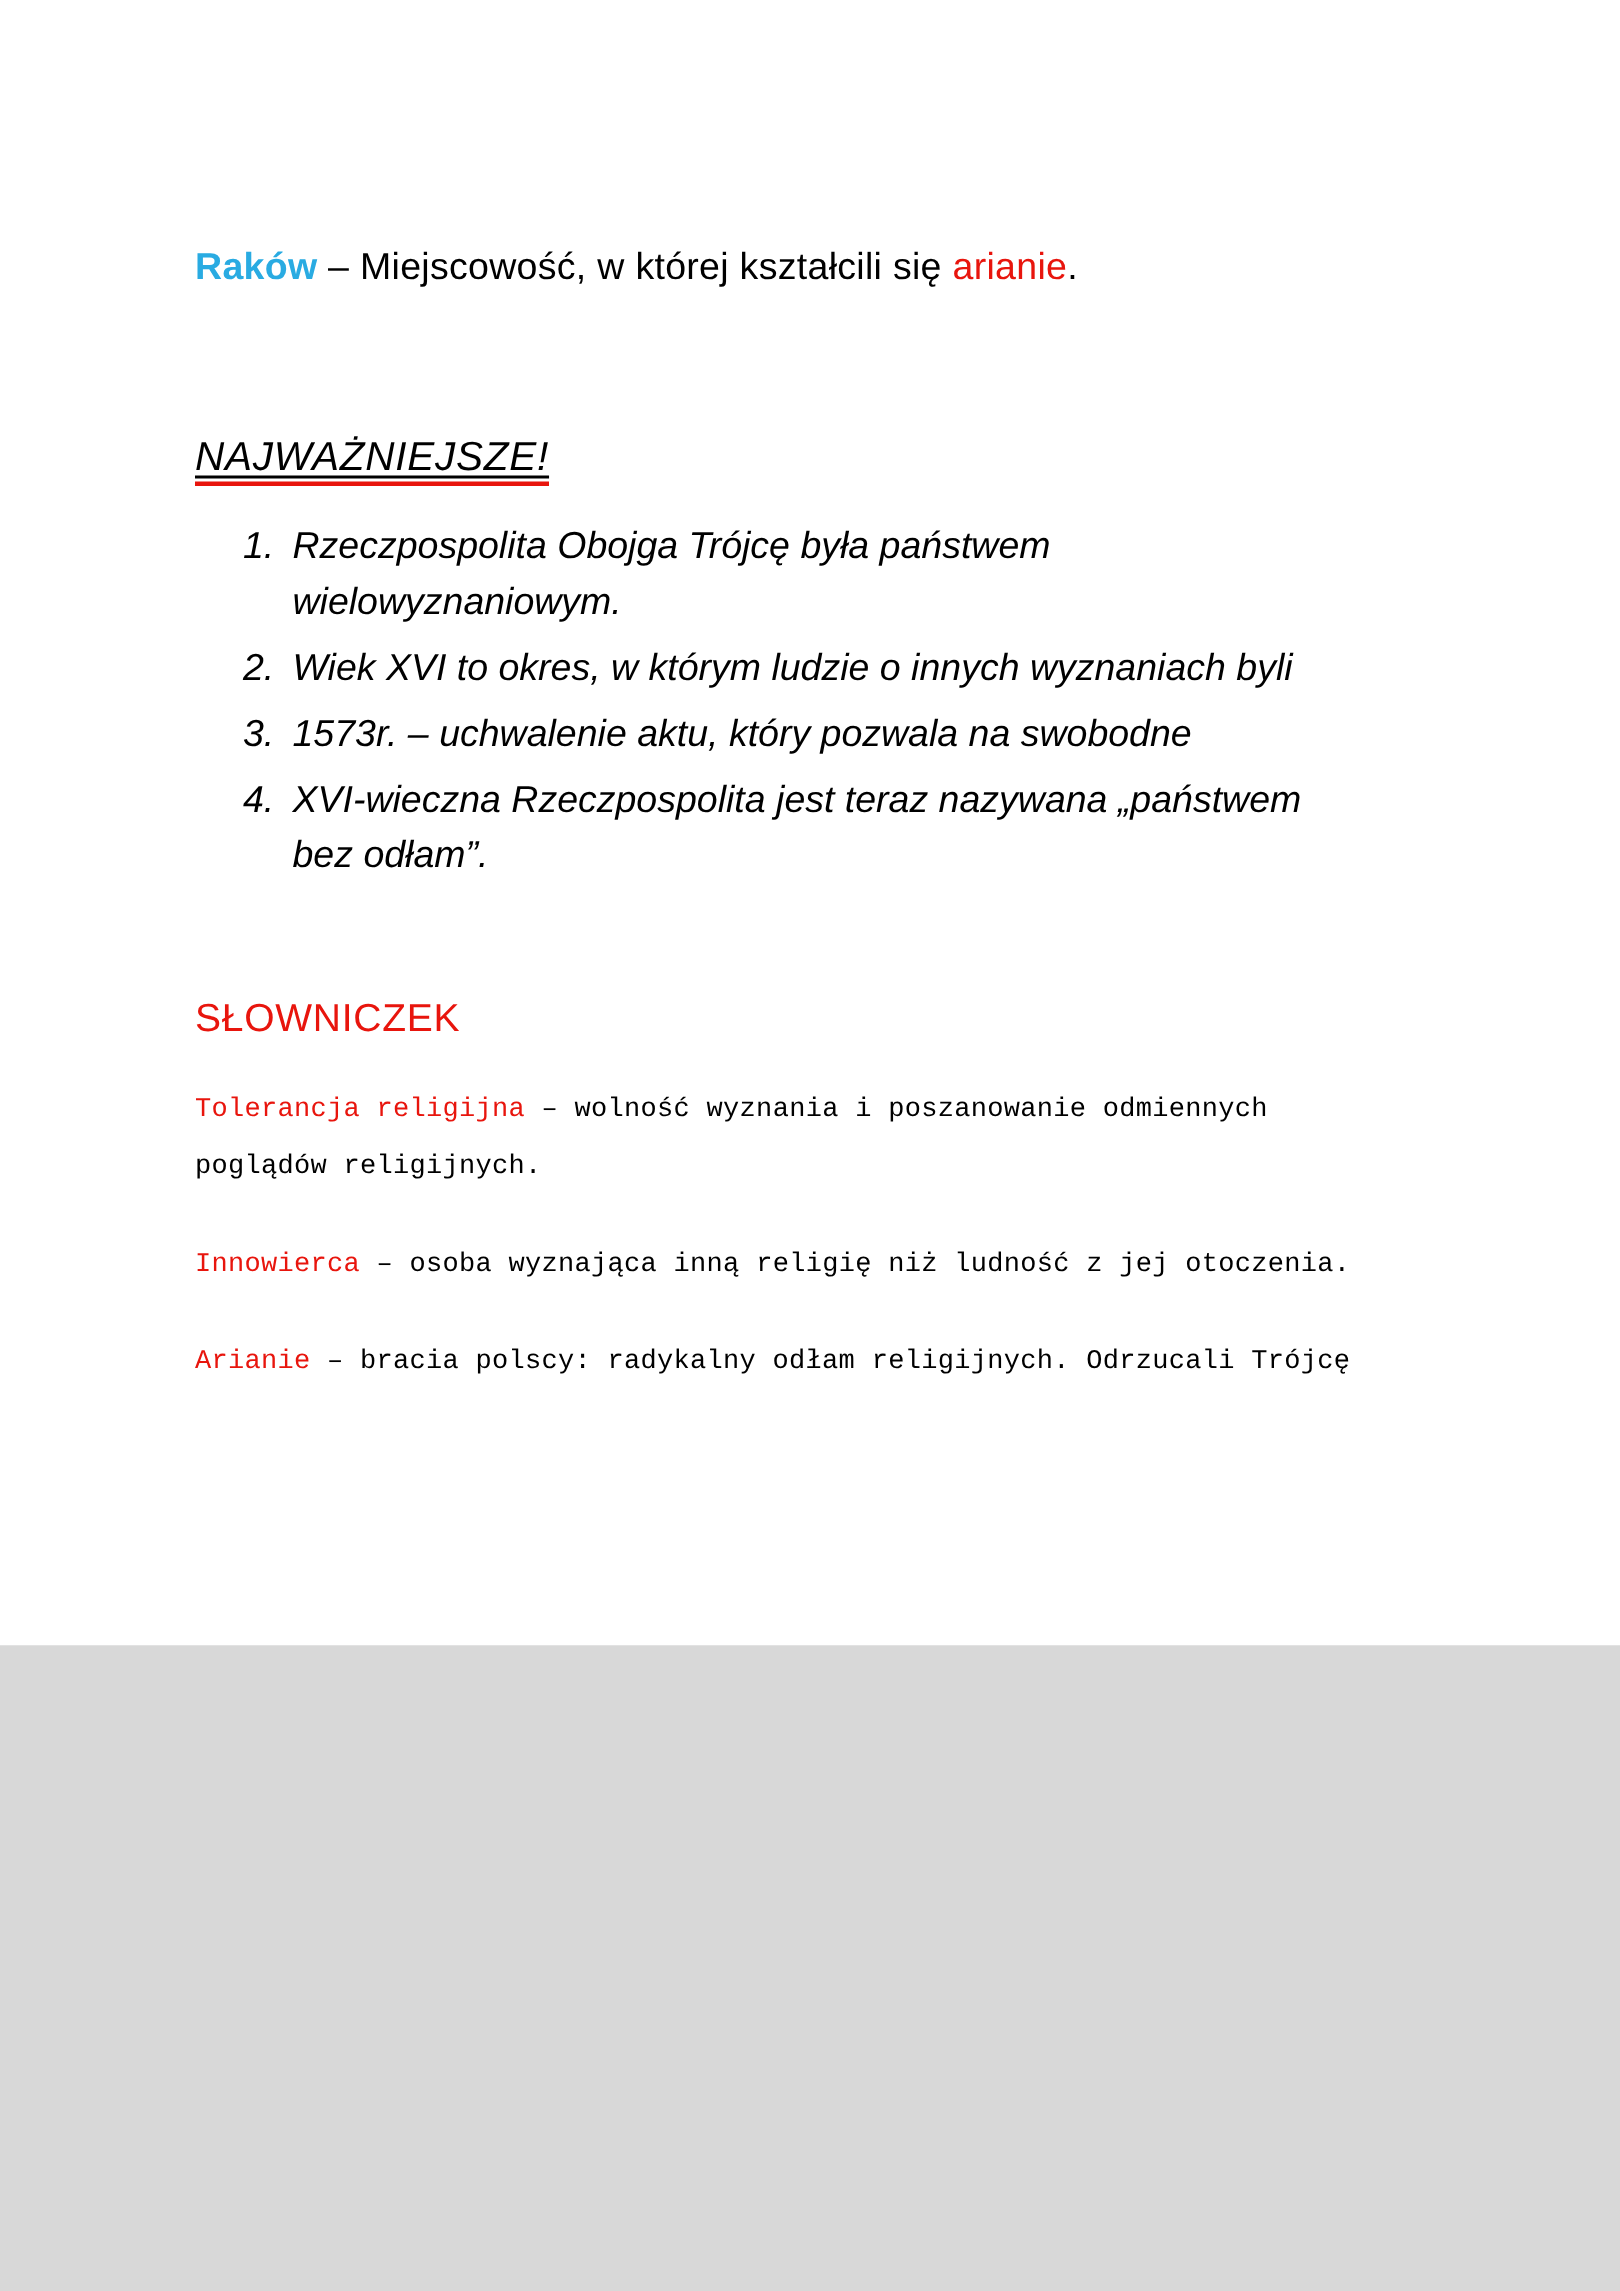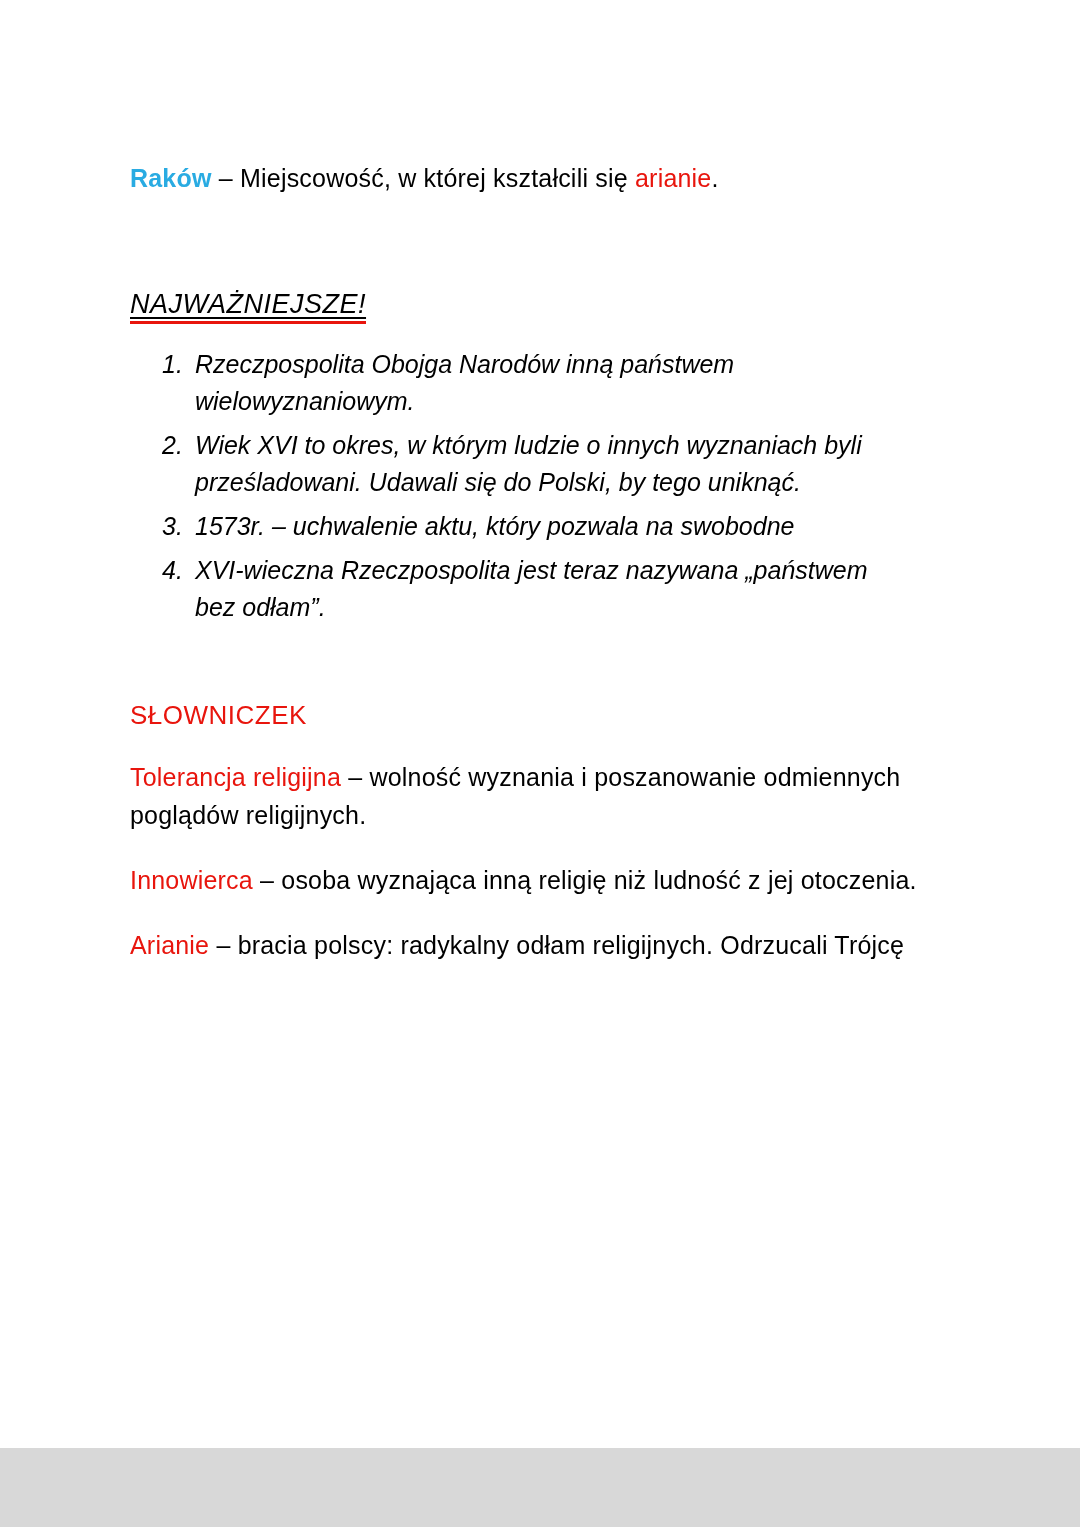--- a/index.html
+++ b/index.html
@@ -4,21 +4,21 @@
 <style>
   :root{
     --accent-blue:#29abe2;
     --accent-red:#e8150d;
     --text:#000000;
     --page-bg:#ffffff;
   }
   *{ box-sizing:border-box; }
   html,body{ margin:0; padding:0; background:#d8d8d8; }
   .page{
-    width:1080px; height:1448px;
+    width:1080px; height:1097px;
     margin:0 auto;
     background:var(--page-bg);
     color:var(--text);
     font-family:"Liberation Sans", sans-serif;
     padding:137px 100px 0 130px;
     overflow:hidden;
   }
   
   .intro{
     font-size:25px;
@@ -63,49 +63,49 @@
 
   
   .heading-glossary{
     margin-top:74px;
     font-size:26px;
     color:var(--accent-red);
     letter-spacing:0.5px;
   }
   .gloss{
     margin:27px 0 0 0;
-    font-size:25px;
+    font-size:18px;
     line-height:38px;
     letter-spacing:0.2px;
+    font-family:Liberation Mono, monospace;
   }
   .gloss .line{ display:block; }
 </style>
 </head>
 <body>
 
 <div class="page">
 
   <p class="intro">
     <span class="term-blue">Raków</span><span> – </span><span>Miejscowość, w której kształcili się </span><span class="term-red">arianie</span><span>.</span>
   </p>
 
   <div>
     <h2 class="heading-important" style="font-weight:normal; margin-bottom:0;">NAJWAŻNIEJSZE!</h2>
   </div>
 
   <ol class="important-list">
     <li>
       <span class="li-marker">1.</span>
-      <div>Rzeczpospolita Obojga Narodów inną państwem</div>
+      <div>Rzeczpospolita Obojga Trójcę była państwem</div>
       <div>wielowyznaniowym.</div>
     </li>
     <li>
       <span class="li-marker">2.</span>
       <div>Wiek XVI to okres, w którym ludzie o innych wyznaniach byli</div>
-      <div>prześladowani. Udawali się do Polski, by tego uniknąć.</div>
     </li>
     <li>
       <span class="li-marker">3.</span>
       <div>1573r. – uchwalenie aktu, który pozwala na swobodne</div>
     </li>
     <li>
       <span class="li-marker">4.</span>
       <div>XVI-wieczna Rzeczpospolita jest teraz nazywana „państwem</div>
       <div>bez odłam”.</div>
     </li>

